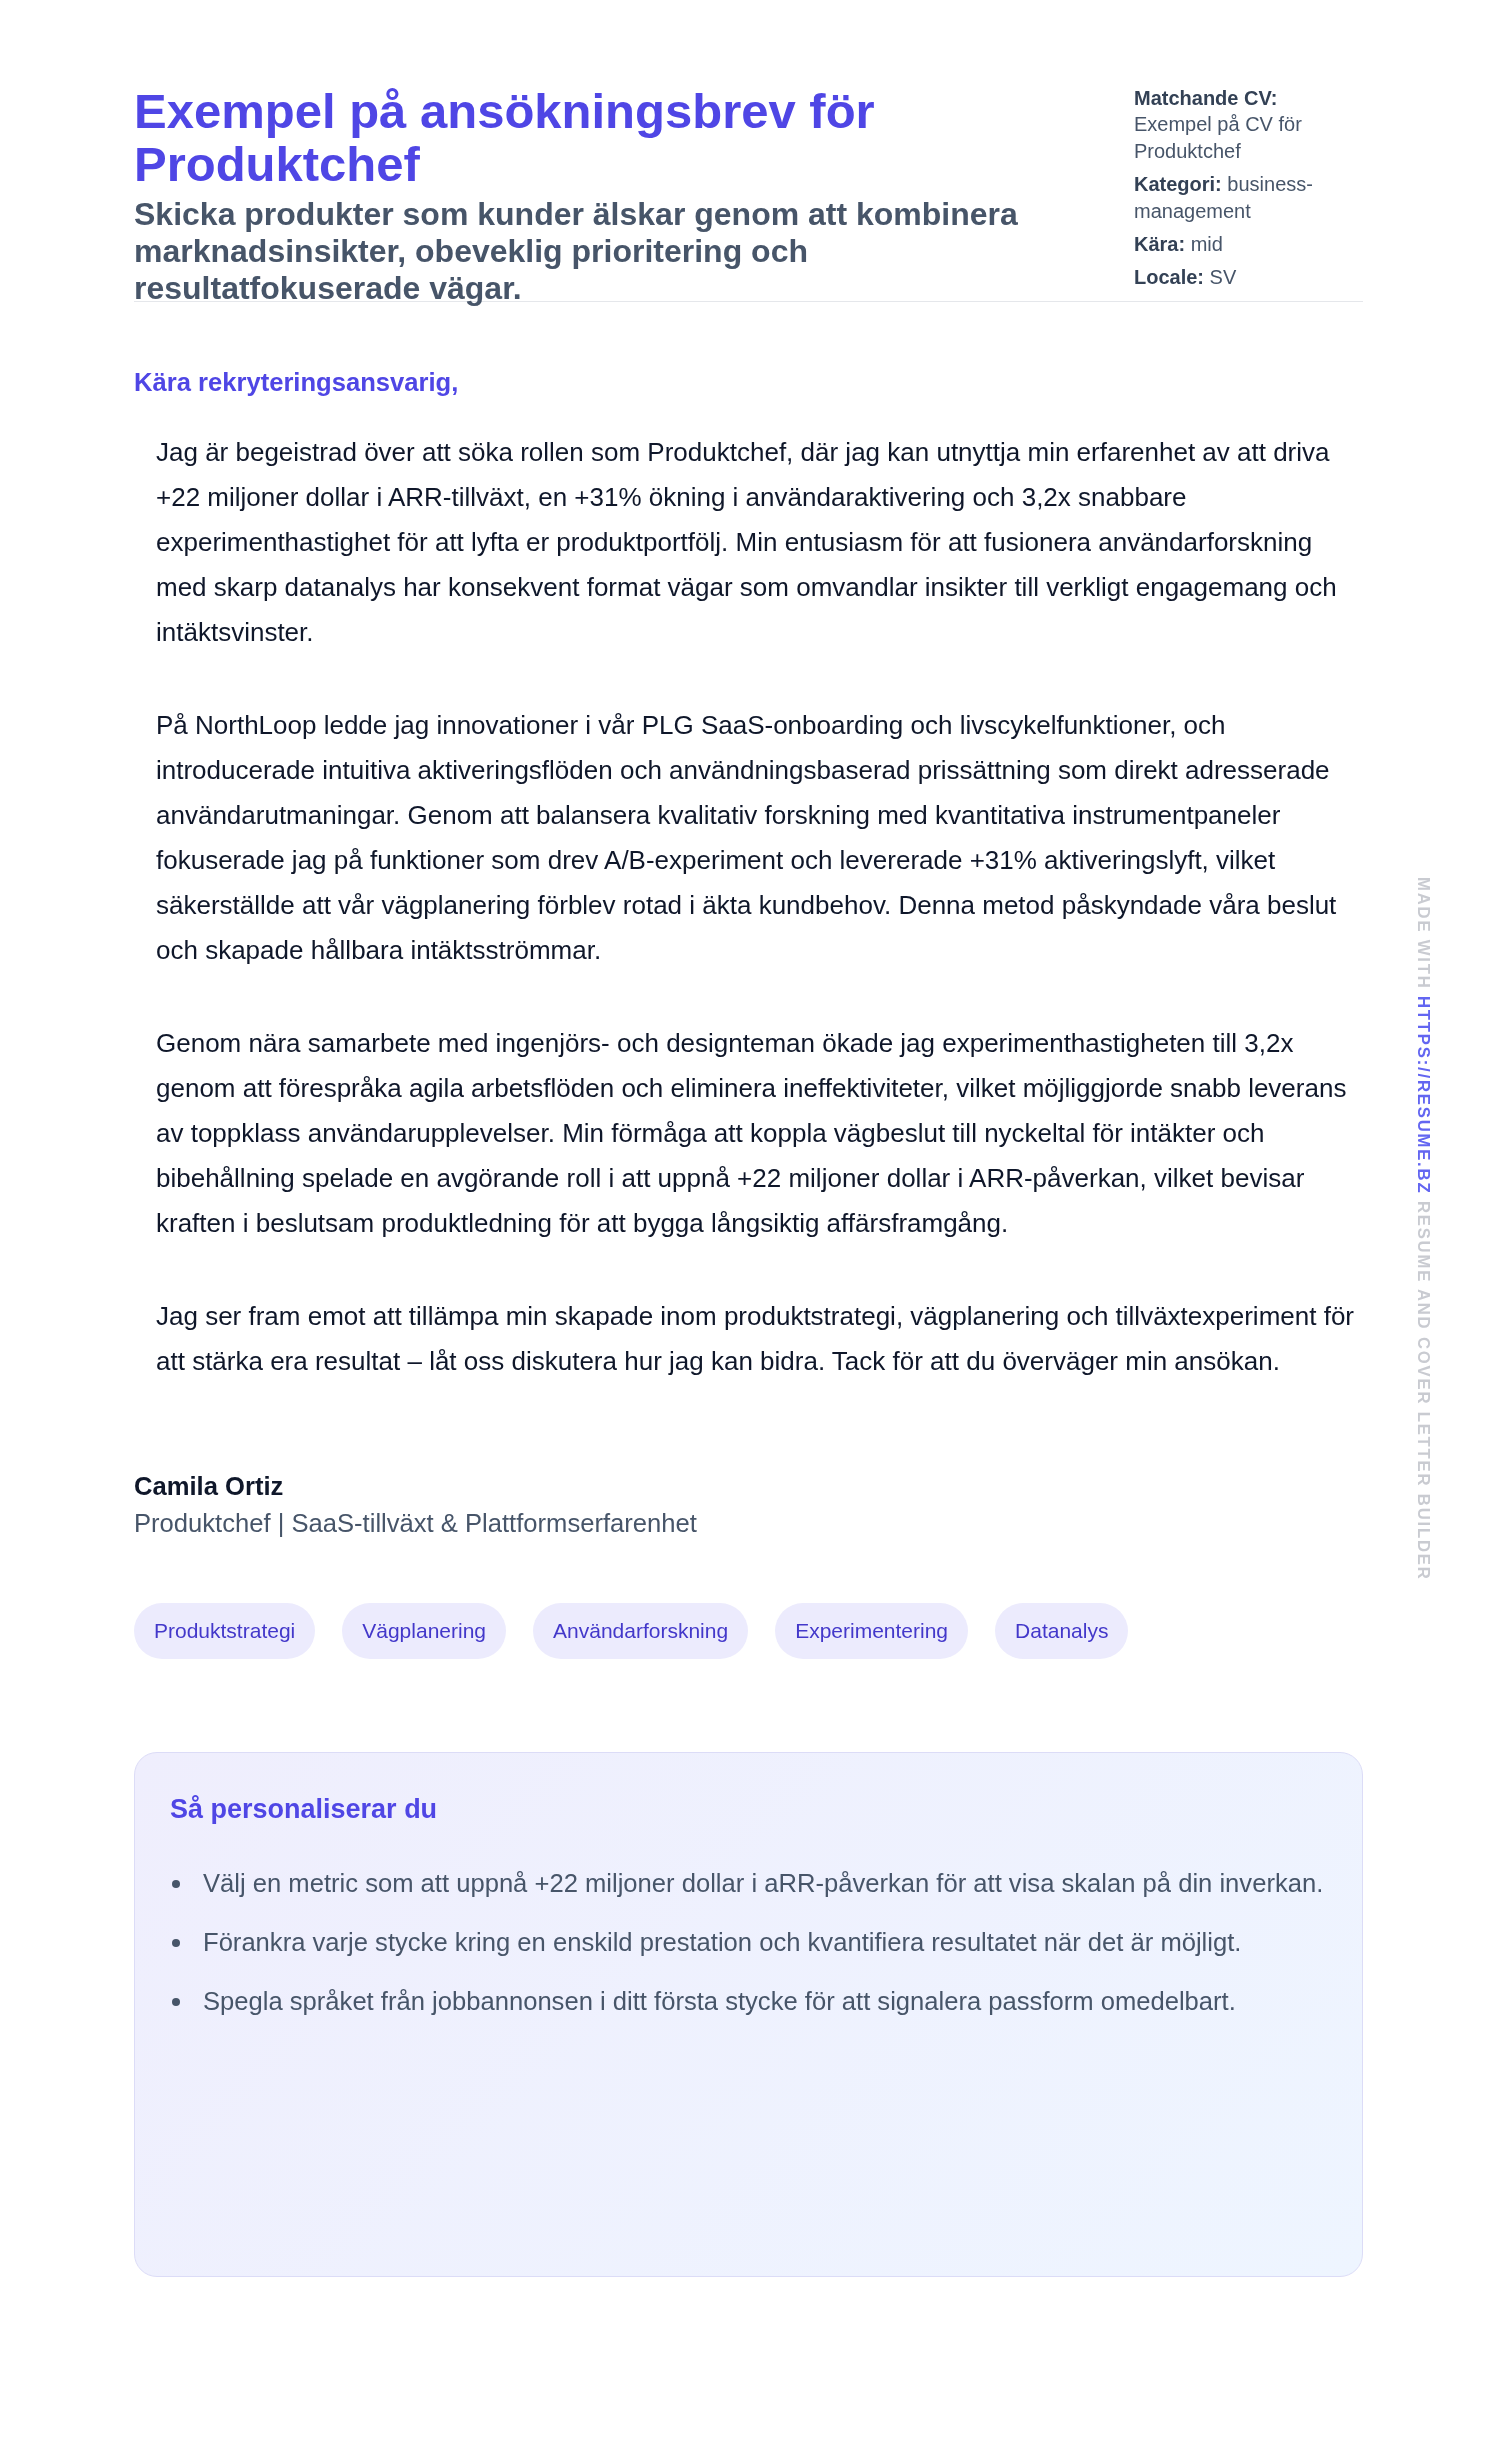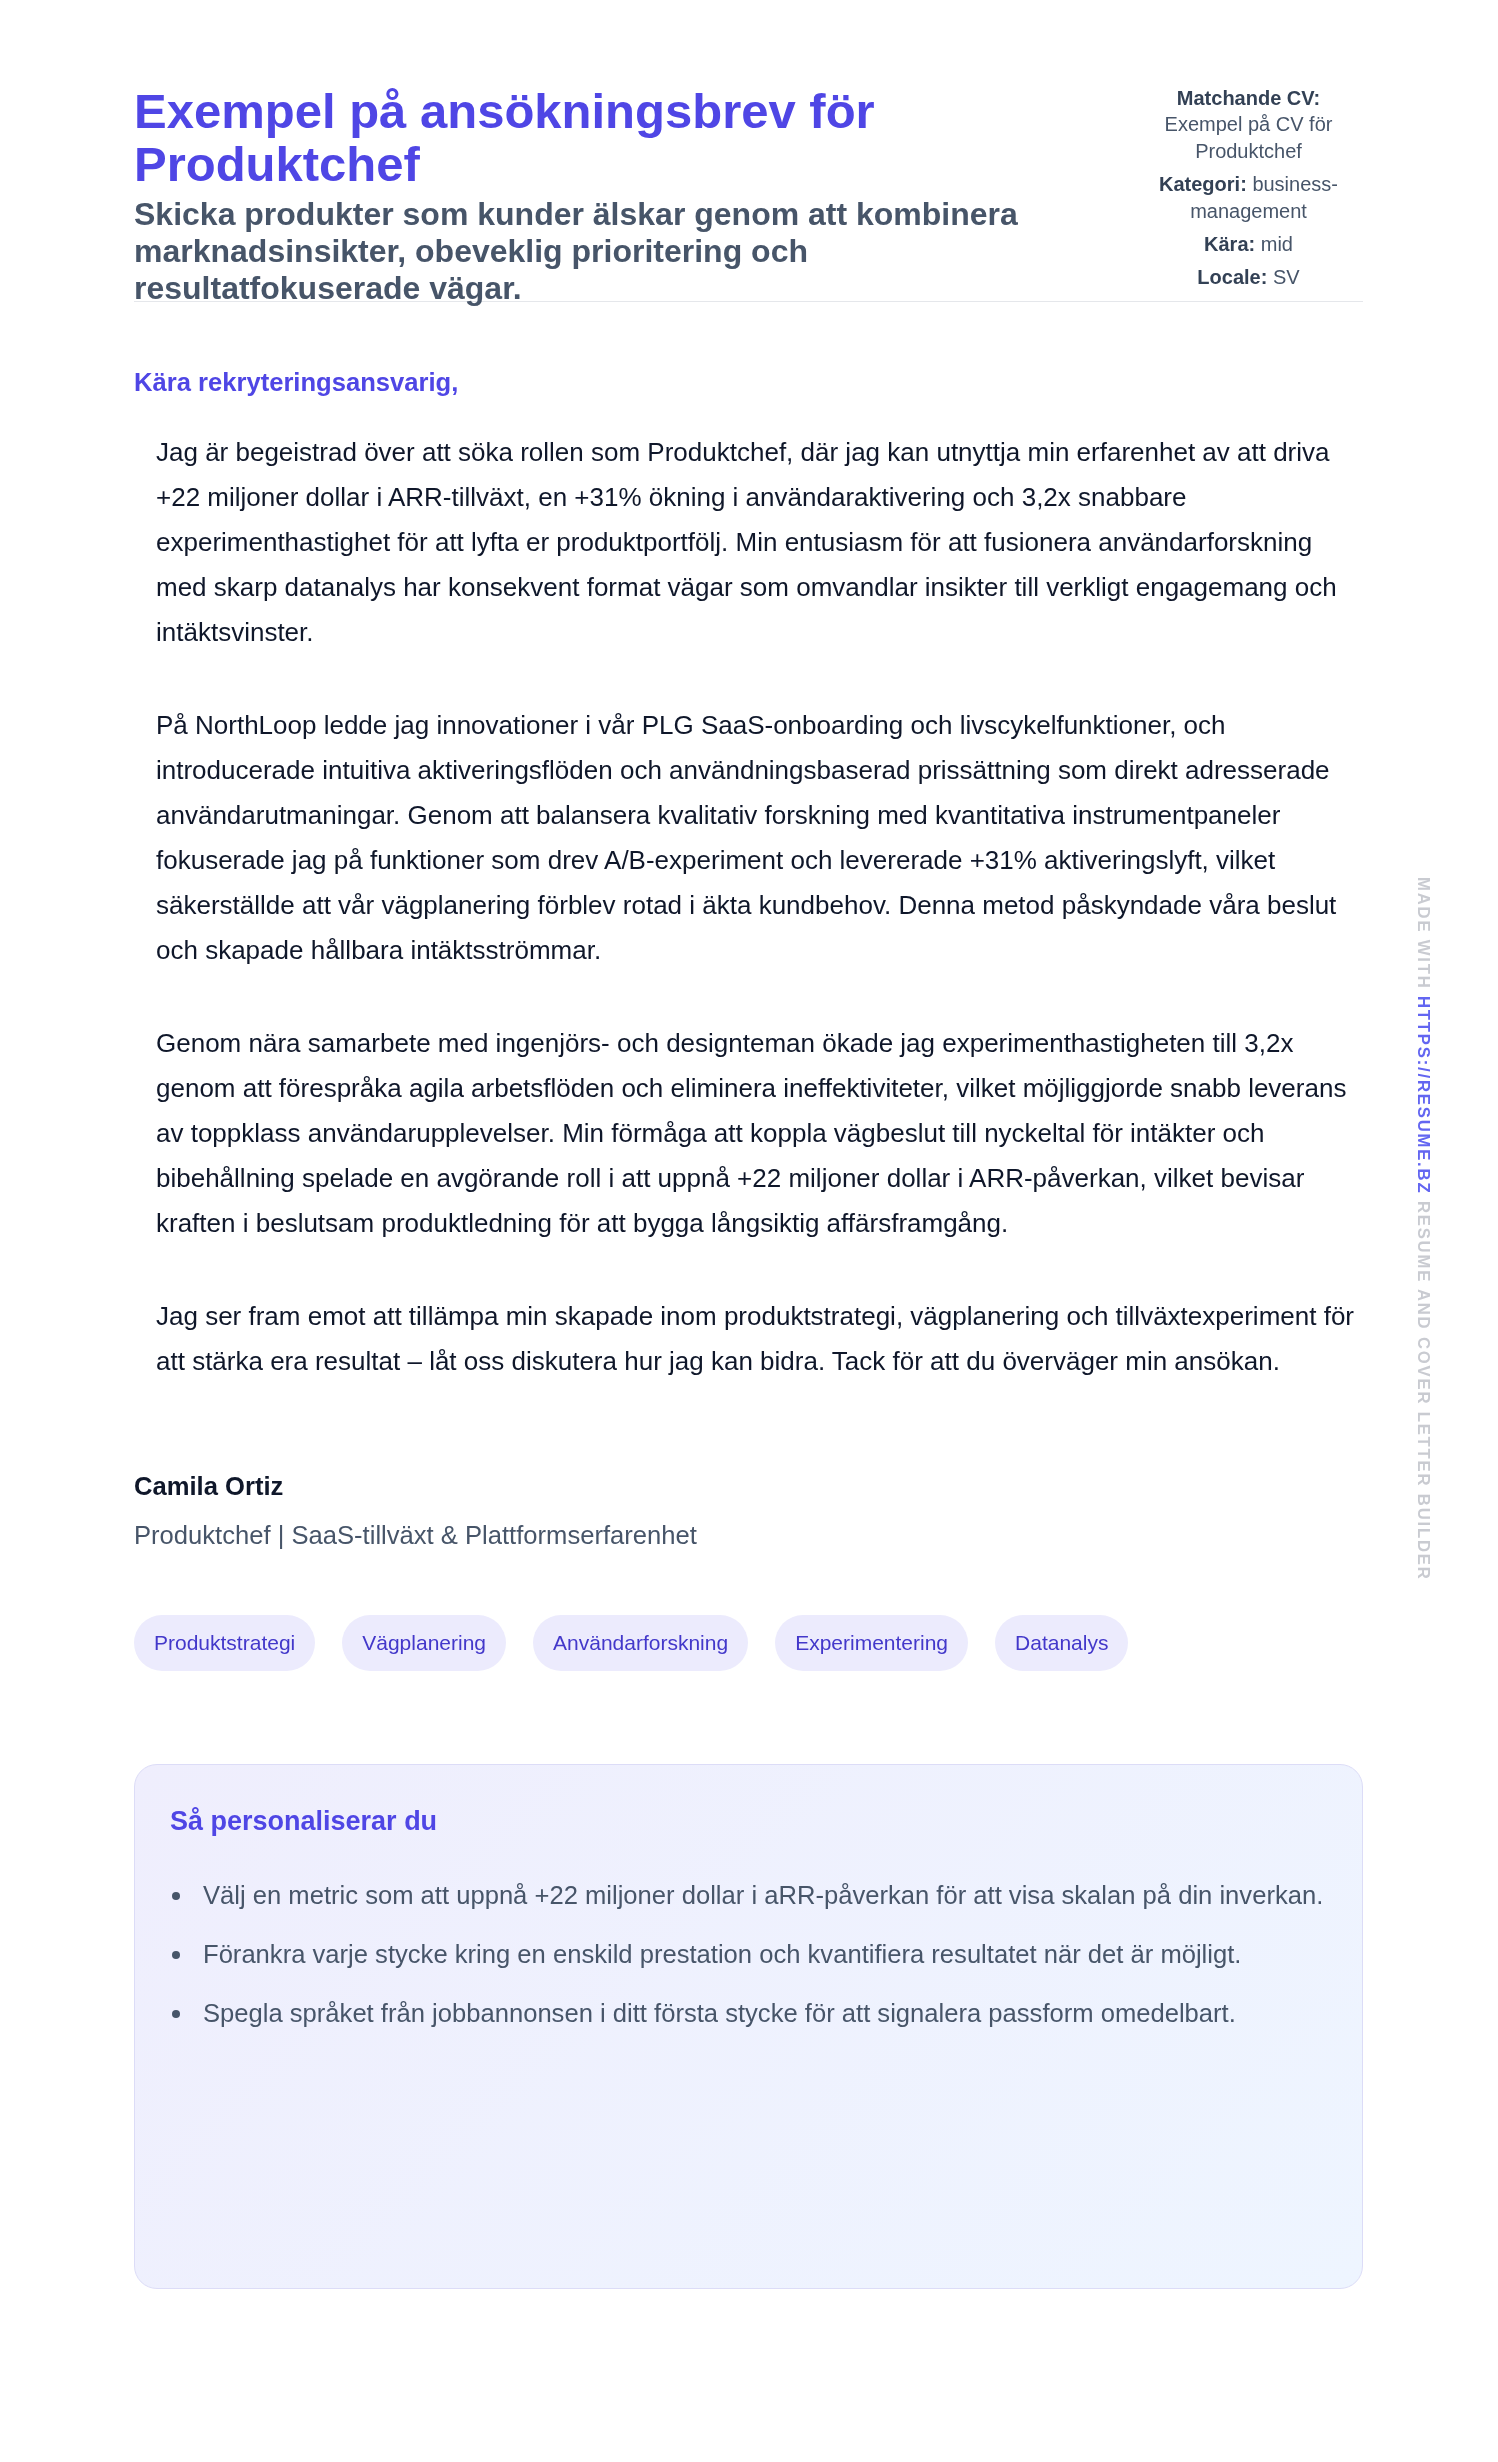--- a/index.html
+++ b/index.html
@@ -37,21 +37,21 @@
     line-height: 37px;
     font-weight: 700;
     color: #475569;
     width: 925px;
   }
   .meta {
     position: absolute;
     right: 0;
     top: 85px;
     width: 229px;
-    text-align: center;
+    text-align: left;
     font-size: 20px;
     line-height: 26.4px;
     color: #475569;
   }
   .meta .row { margin-bottom: 7px; }
   .meta .lbl { font-weight: 700; color: #334155; }
 
   .greeting {
     margin-top: 63px;
     font-size: 25.6px;
@@ -72,21 +72,21 @@
   .signature {
     margin-top: 85px;
   }
   .sig-name {
     font-size: 25.6px;
     line-height: 35px;
     font-weight: 700;
     color: #0f172a;
   }
   .sig-role {
-    margin-top: 14px;
+    margin-top: 2px;
     font-size: 25.6px;
     line-height: 35px;
     color: #475569;
   }
   .tags {
     margin-top: 62px;
     display: flex;
     gap: 27px;
   }
   .tag {

